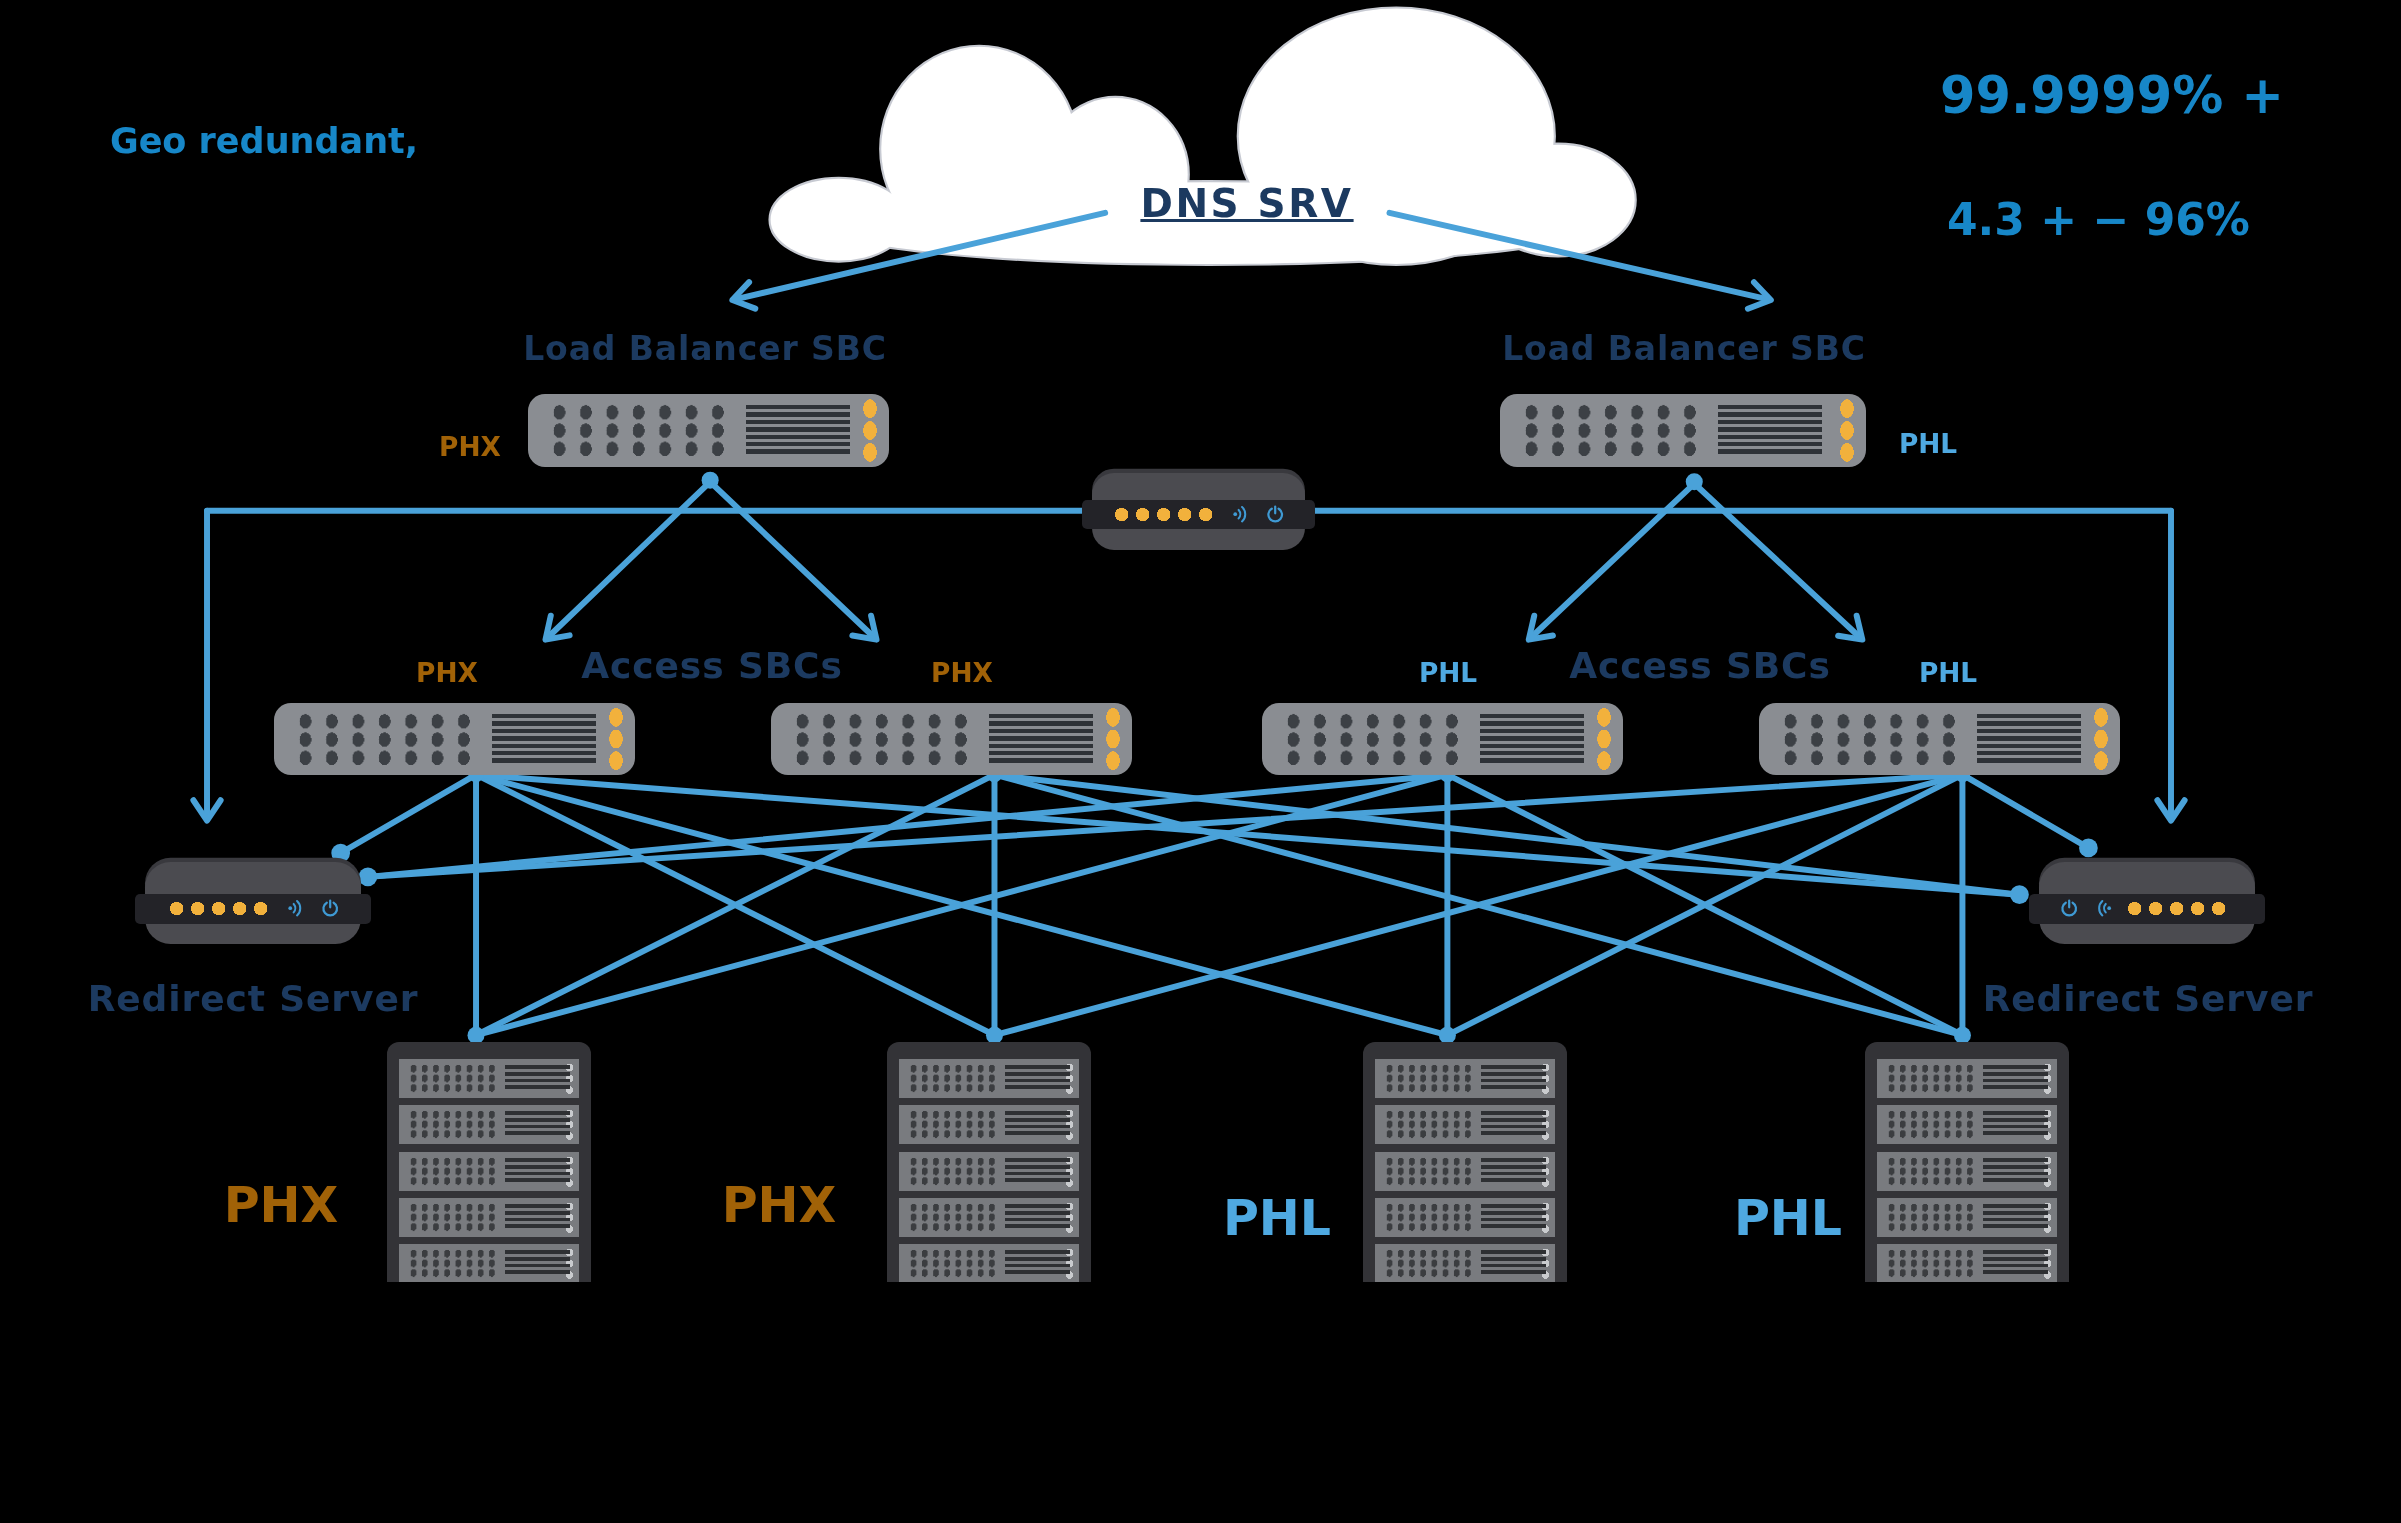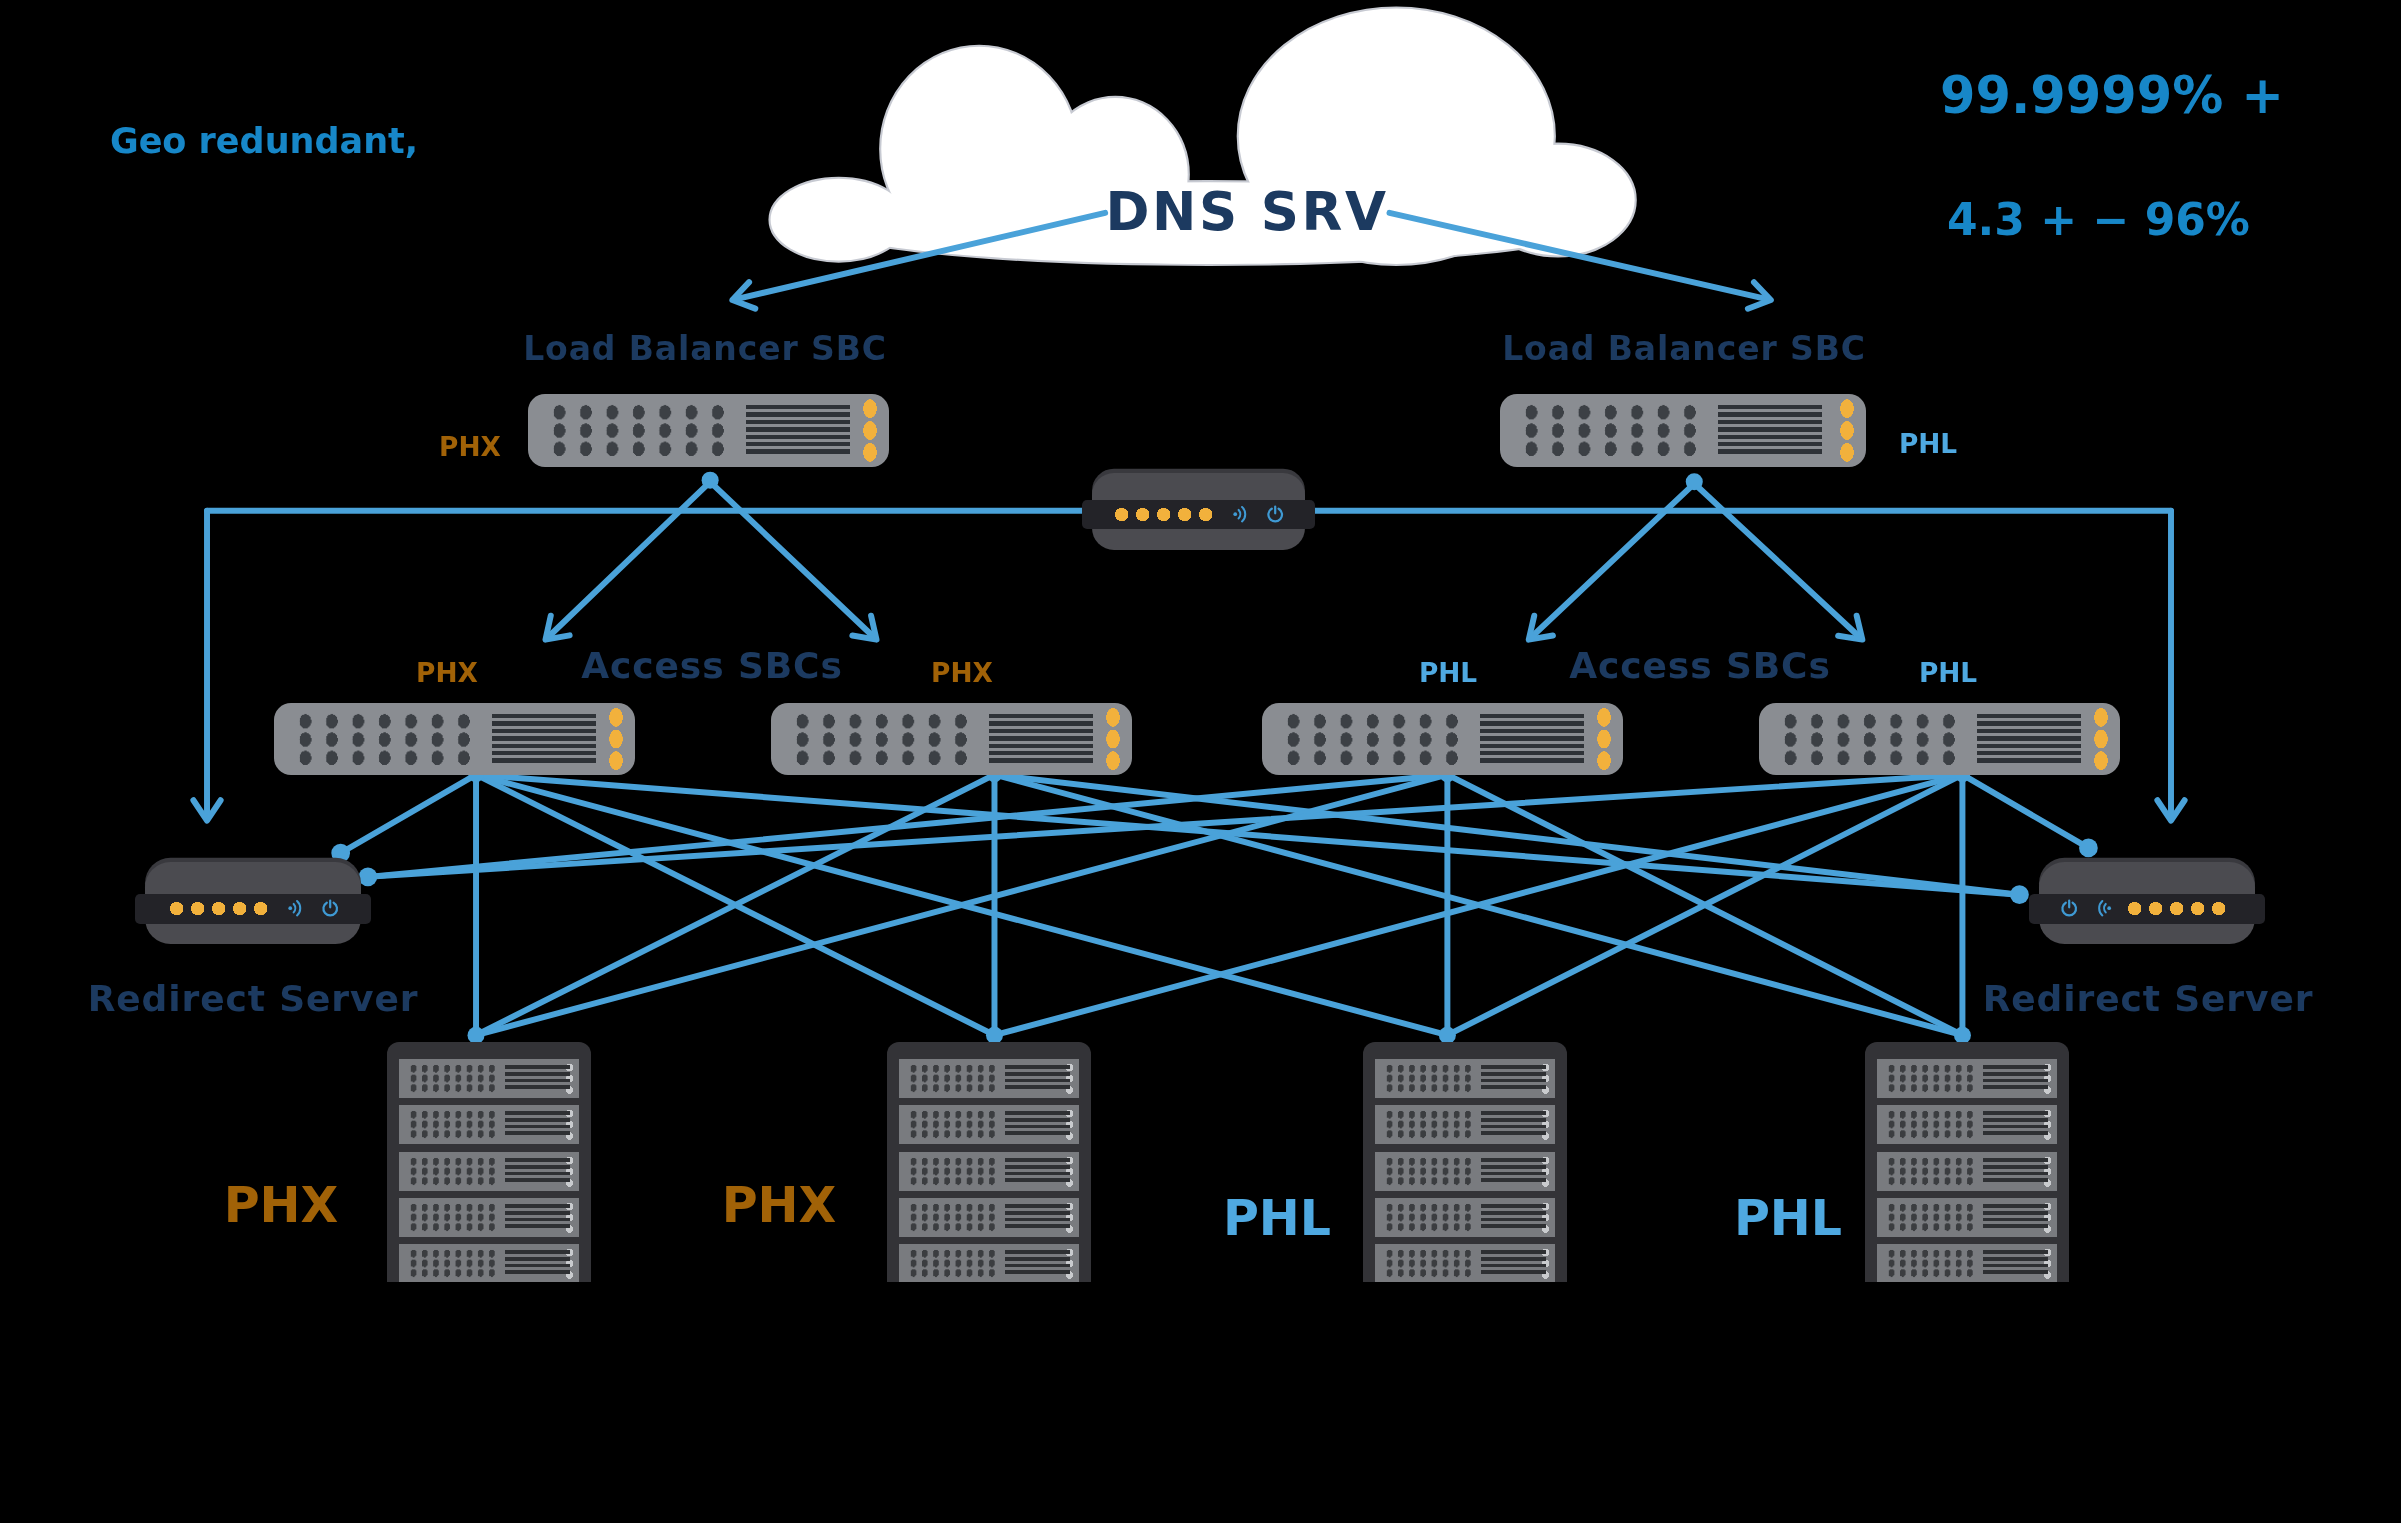--- a/index.html
+++ b/index.html
@@ -132,21 +132,21 @@
       <circle cx="400" cy="1002" r="11"></circle>
         <circle cx="432" cy="1030" r="11"></circle>
       <circle cx="2453" cy="996" r="11"></circle>
         <circle cx="2372" cy="1051" r="11"></circle>
     </g>
   </svg>
 
   <div class="t bright center" style="left:264px;top:116px;font-size:35px;line-height:50px;">
     <div>Geo redundant,</div>
   </div>
-  <div class="t navy center" style="left:1247px;top:181px;font-size:53px;letter-spacing:2.6px;">DNS SRV</div>
+  <div class="t navy center" style="left:1247px;top:181px;font-size:39px;letter-spacing:2.6px;text-decoration:underline;">DNS SRV</div>
   <div class="t bright" style="left:1940px;top:66px;font-size:51px;">99.9999% +</div>
   <div class="t bright" style="left:1947px;top:194px;font-size:44px;">4.3 + − 96%</div>
 
   <div class="t navy center" style="left:705px;top:329px;font-size:33px;letter-spacing:0.9px;">Load Balancer SBC</div>
   <div class="t navy center" style="left:1684px;top:329px;font-size:33px;letter-spacing:0.9px;">Load Balancer SBC</div>
   <div class="t phx center" style="left:470px;top:431px;font-size:26.4px;">PHX</div>
   <div class="t phl center" style="left:1928px;top:428px;font-size:26.4px;">PHL</div>
   <div class="srv" style="left:528px;top:394px;"></div>
   <div class="srv" style="left:1500px;top:394px;width:366px;"></div>
 

